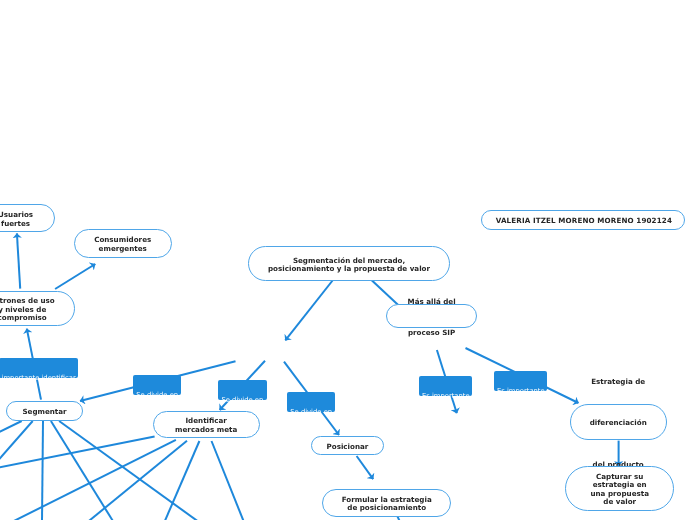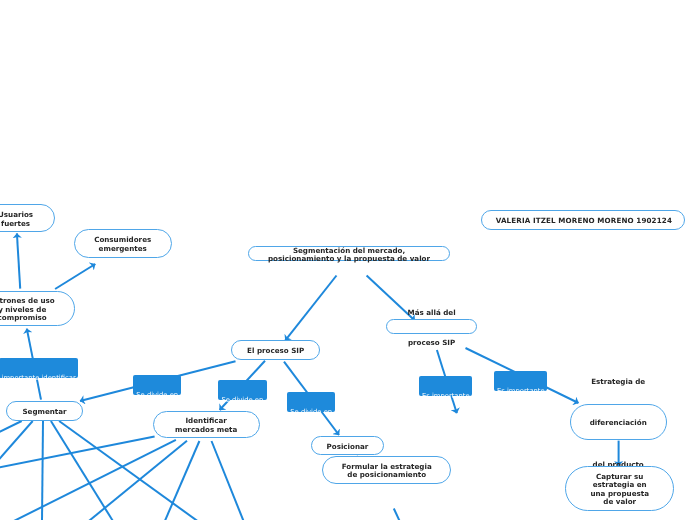--- a/index.html
+++ b/index.html
@@ -55,42 +55,39 @@
     <line x1="465.5" y1="348.0" x2="578.5" y2="403.0" stroke="#1E88DB" stroke-width="2.0" marker-end="url(#arrow)"></line>
     <line x1="618.6" y1="440.6" x2="618.6" y2="465.8" stroke="#1E88DB" stroke-width="2.0" marker-end="url(#arrow)"></line>
     <line x1="356.6" y1="456.0" x2="373.2" y2="479.2" stroke="#1E88DB" stroke-width="2.0" marker-end="url(#arrow)"></line>
     <line x1="41.0" y1="399.6" x2="26.8" y2="328.6" stroke="#1E88DB" stroke-width="2.0" marker-end="url(#arrow)"></line>
     <line x1="55.1" y1="289.0" x2="95.3" y2="264.0" stroke="#1E88DB" stroke-width="2.0" marker-end="url(#arrow)"></line>
     <line x1="20.2" y1="288.6" x2="16.9" y2="233.4" stroke="#1E88DB" stroke-width="2.0" marker-end="url(#arrow)"></line>
   </svg>
   <div class="node" id="n-title" style="left:480.7px;top:209.8px;width:203.9px;height:20.0px;">
       <span class="ln">VALERIA ITZEL MORENO MORENO 1902124</span>
     </div>
-  <div class="node" id="n-root" style="left:247.6px;top:246.4px;width:202.9px;height:15px;">
+  <div class="node" id="n-root" style="left:247.6px;top:246.4px;width:202.9px;height:35px;">
       <span class="ln">Segmentación del mercado,</span>
       <span class="ln">posicionamiento y la propuesta de valor</span>
     </div>
-  <div class="node" id="n-sip" style="left:231.3px;top:339.7px;width:88.7px;height:19.9px;">
-      <span class="ln">El proceso SIP</span>
-    </div>
-  <div class="node" id="n-mas" style="left:385.7px;top:319px;width:91.8px;height:15px;gap:22px;">
+  <div class="node" id="n-mas" style="left:385.7px;top:304px;width:91.8px;height:24px;gap:22px;">
       <span class="ln">Más allá del</span>
       <span class="ln">proceso SIP</span>
     </div>
   <div class="node" id="n-segmentar" style="left:6.0px;top:401.0px;width:77px;height:20.0px;">
       <span class="ln">Segmentar</span>
     </div>
   <div class="node" id="n-identificar" style="left:152.5px;top:410.7px;width:107.3px;height:27.5px;">
       <span class="ln">Identificar</span>
       <span class="ln">mercados meta</span>
     </div>
   <div class="node" id="n-posicionar" style="left:310.9px;top:435.9px;width:73.1px;height:19.6px;">
       <span class="ln">Posicionar</span>
     </div>
-  <div class="node" id="n-formular" style="left:322.0px;top:456px;width:129.4px;height:27.5px;">
+  <div class="node" id="n-formular" style="left:322.0px;top:489px;width:129.4px;height:27.5px;">
       <span class="ln">Formular la estrategia</span>
       <span class="ln">de posicionamiento</span>
     </div>
   <div class="node" id="n-estrategia" style="left:569.5px;top:404.2px;width:97.4px;height:35.8px;gap:33px;">
       <span class="ln">Estrategia de</span>
       <span class="ln">diferenciación</span>
       <span class="ln">del producto</span>
     </div>
   <div class="node" id="n-capturar" style="left:565.2px;top:466.0px;width:109.0px;height:44.9px;align-items:center;">
       <span class="ln">Capturar su</span>

